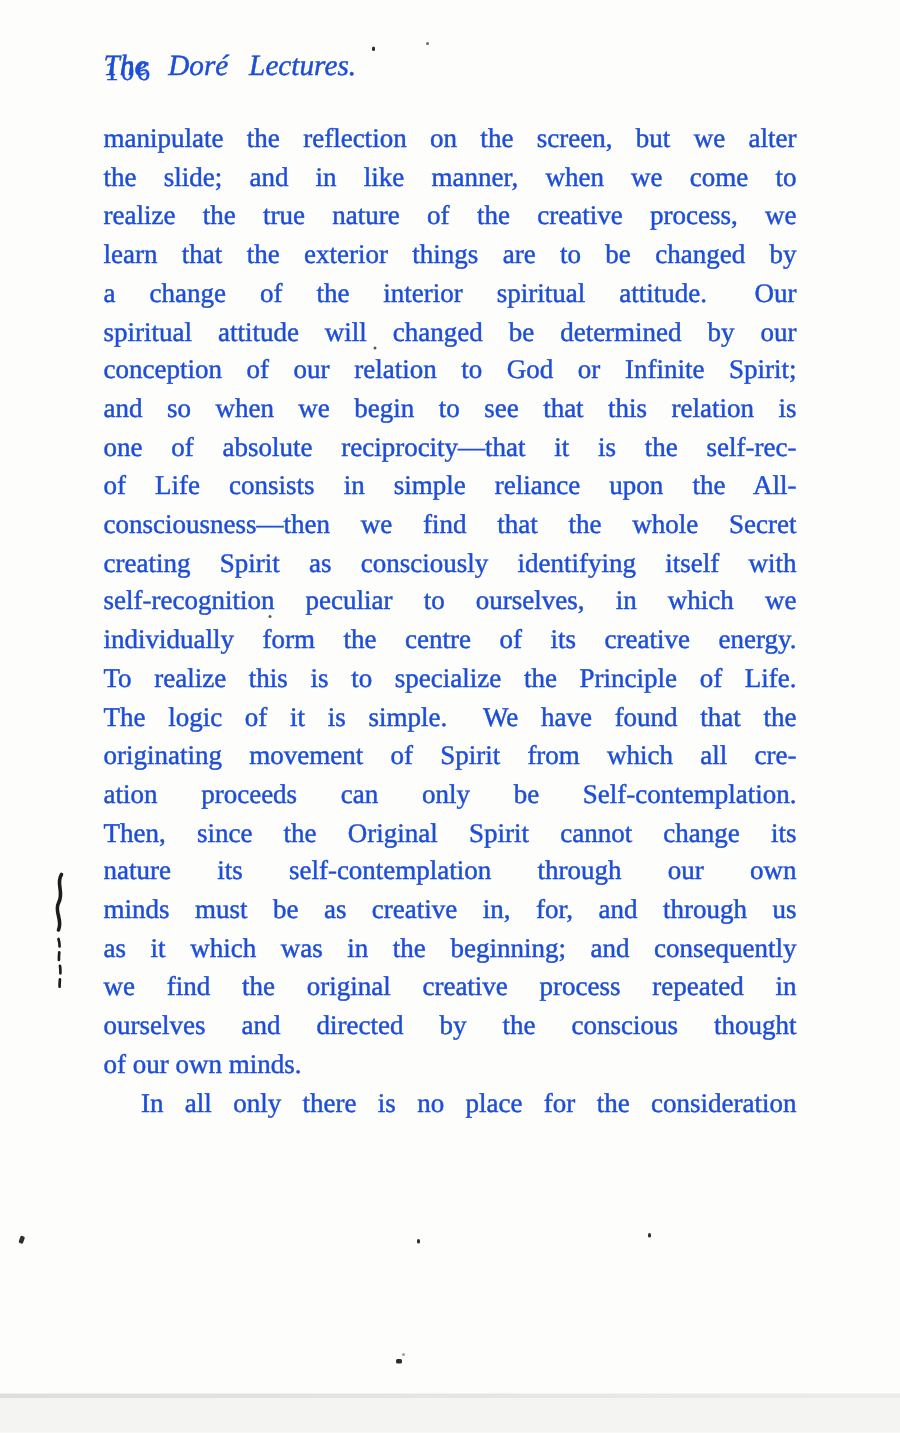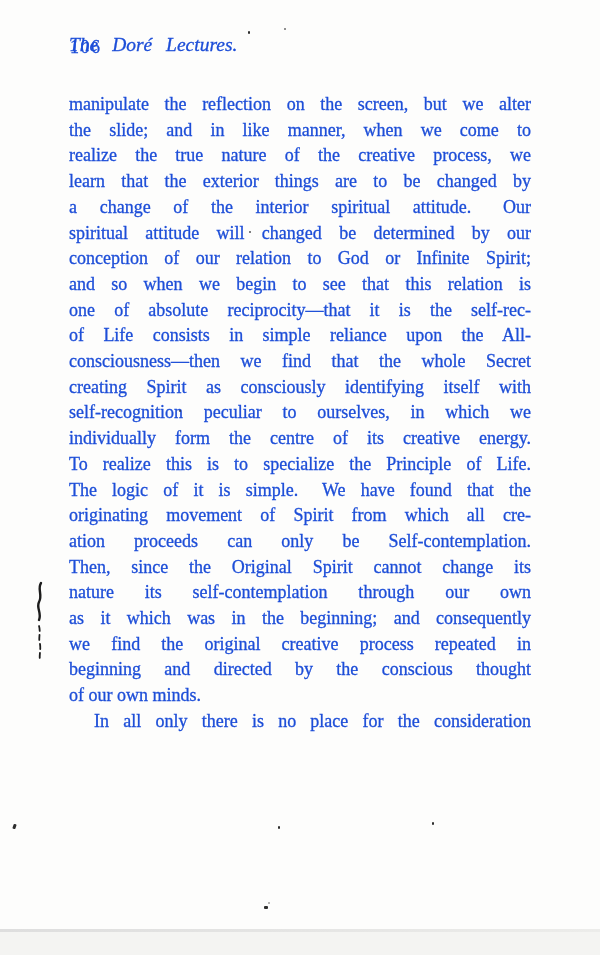--- a/index.html
+++ b/index.html
@@ -13,21 +13,21 @@
   .header { position:absolute; top:34px; left:69px; width:462px; height:26px; }
   .pagenum {
     position:absolute; left:1px; top:3px;
     font-size:18px; letter-spacing:1.5px;
   }
   .title {
     display:block; 
     font-style:italic; font-size:19.5px; word-spacing:9px;
   }
   .body {
-    position:absolute; top:92px; left:69px; width:462px;
+    position:absolute; top:80px; left:69px; width:462px;
     font-size:18px; line-height:25.7px;
     text-rendering:optimizeLegibility;
   }
   .line { text-align:justify; text-align-last:justify; }
   .line.noj { text-align-last:left; }
   .line.ind { padding-left:25px; }
   .margin-mark { position:absolute; left:33px; top:580px; }
   .speck { position:absolute; background:#2e2e2e; border-radius:1px; }
   .bottom-edge {
     position:absolute; left:0; bottom:0; width:600px; height:3px;
@@ -58,23 +58,24 @@
       <div class="line">consciousness—then we find that the whole Secret</div>
       <div class="line">creating Spirit as consciously identifying itself with</div>
       <div class="line">self-recognition peculiar to ourselves, in which we</div>
       <div class="line">individually form the centre of its creative energy.</div>
       <div class="line">To realize this is to specialize the Principle of Life.</div>
       <div class="line">The logic of it is simple.  We have found that the</div>
       <div class="line">originating movement of Spirit from which all cre-</div>
       <div class="line">ation proceeds can only be Self-contemplation.</div>
       <div class="line">Then, since the Original Spirit cannot change its</div>
       <div class="line">nature its self-contemplation through our own</div>
+      <div class="line">minds must be as creative in, for, and through us</div>
       <div class="line">as it which was in the beginning; and consequently</div>
       <div class="line">we find the original creative process repeated in</div>
-      <div class="line">beginning and directed by the conscious thought</div>
+      <div class="line">ourselves and directed by the conscious thought</div>
       <div class="line noj">of our own minds.</div>
       <div class="line ind">In all only there is no place for the consideration</div>
     </div>
 
   <svg class="margin-mark" width="16" height="84" viewBox="0 0 16 84">
     <path d="M8,3 C4,9 10,15 6,22 C3,28 9,33 6,40" fill="none" stroke="#1c1c1c" stroke-width="2.4" stroke-linecap="round"></path>
     <path d="M6,46 C8,52 5,58 7,64 C8,70 6,75 7,80" fill="none" stroke="#1c1c1c" stroke-width="1.8" stroke-linecap="round" stroke-dasharray="5 4"></path>
   </svg>
 
   <div class="speck" style="left:248px;top:31px;width:2px;height:3px;"></div>

